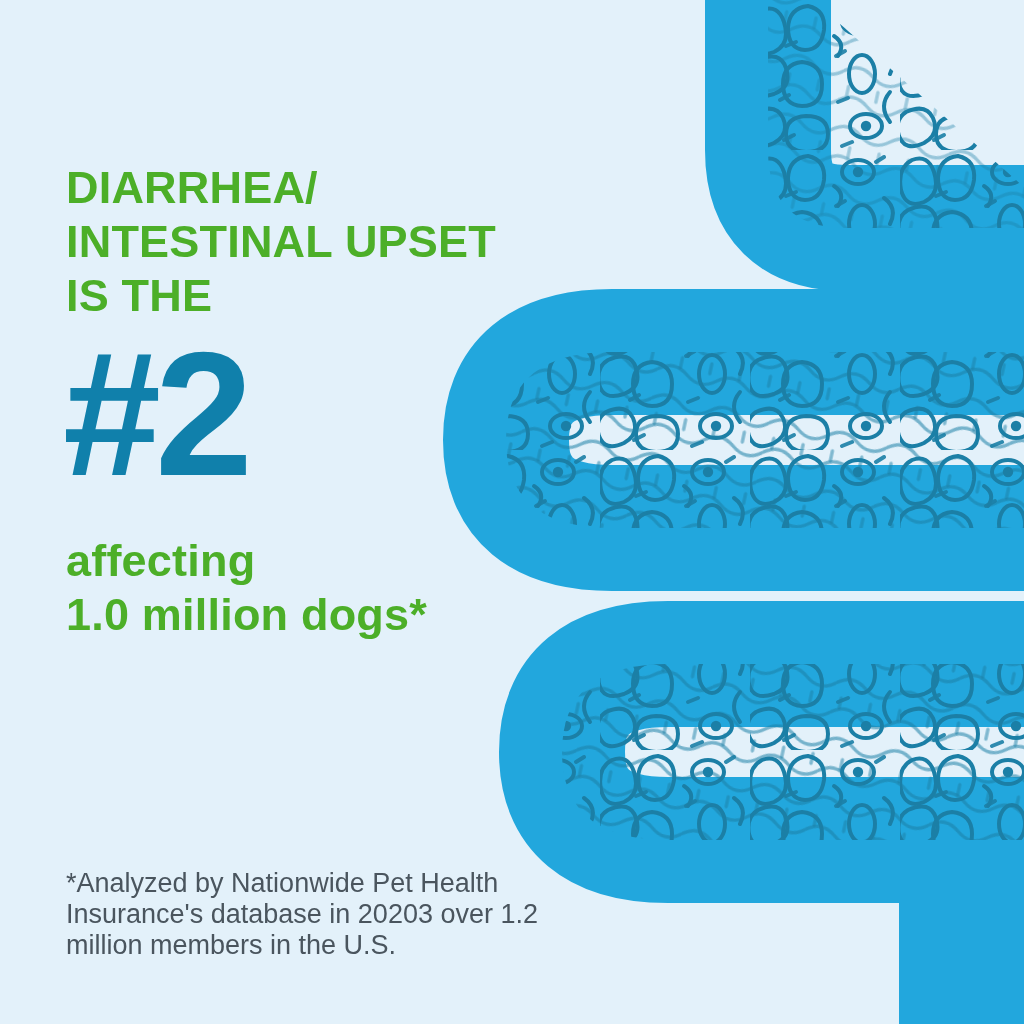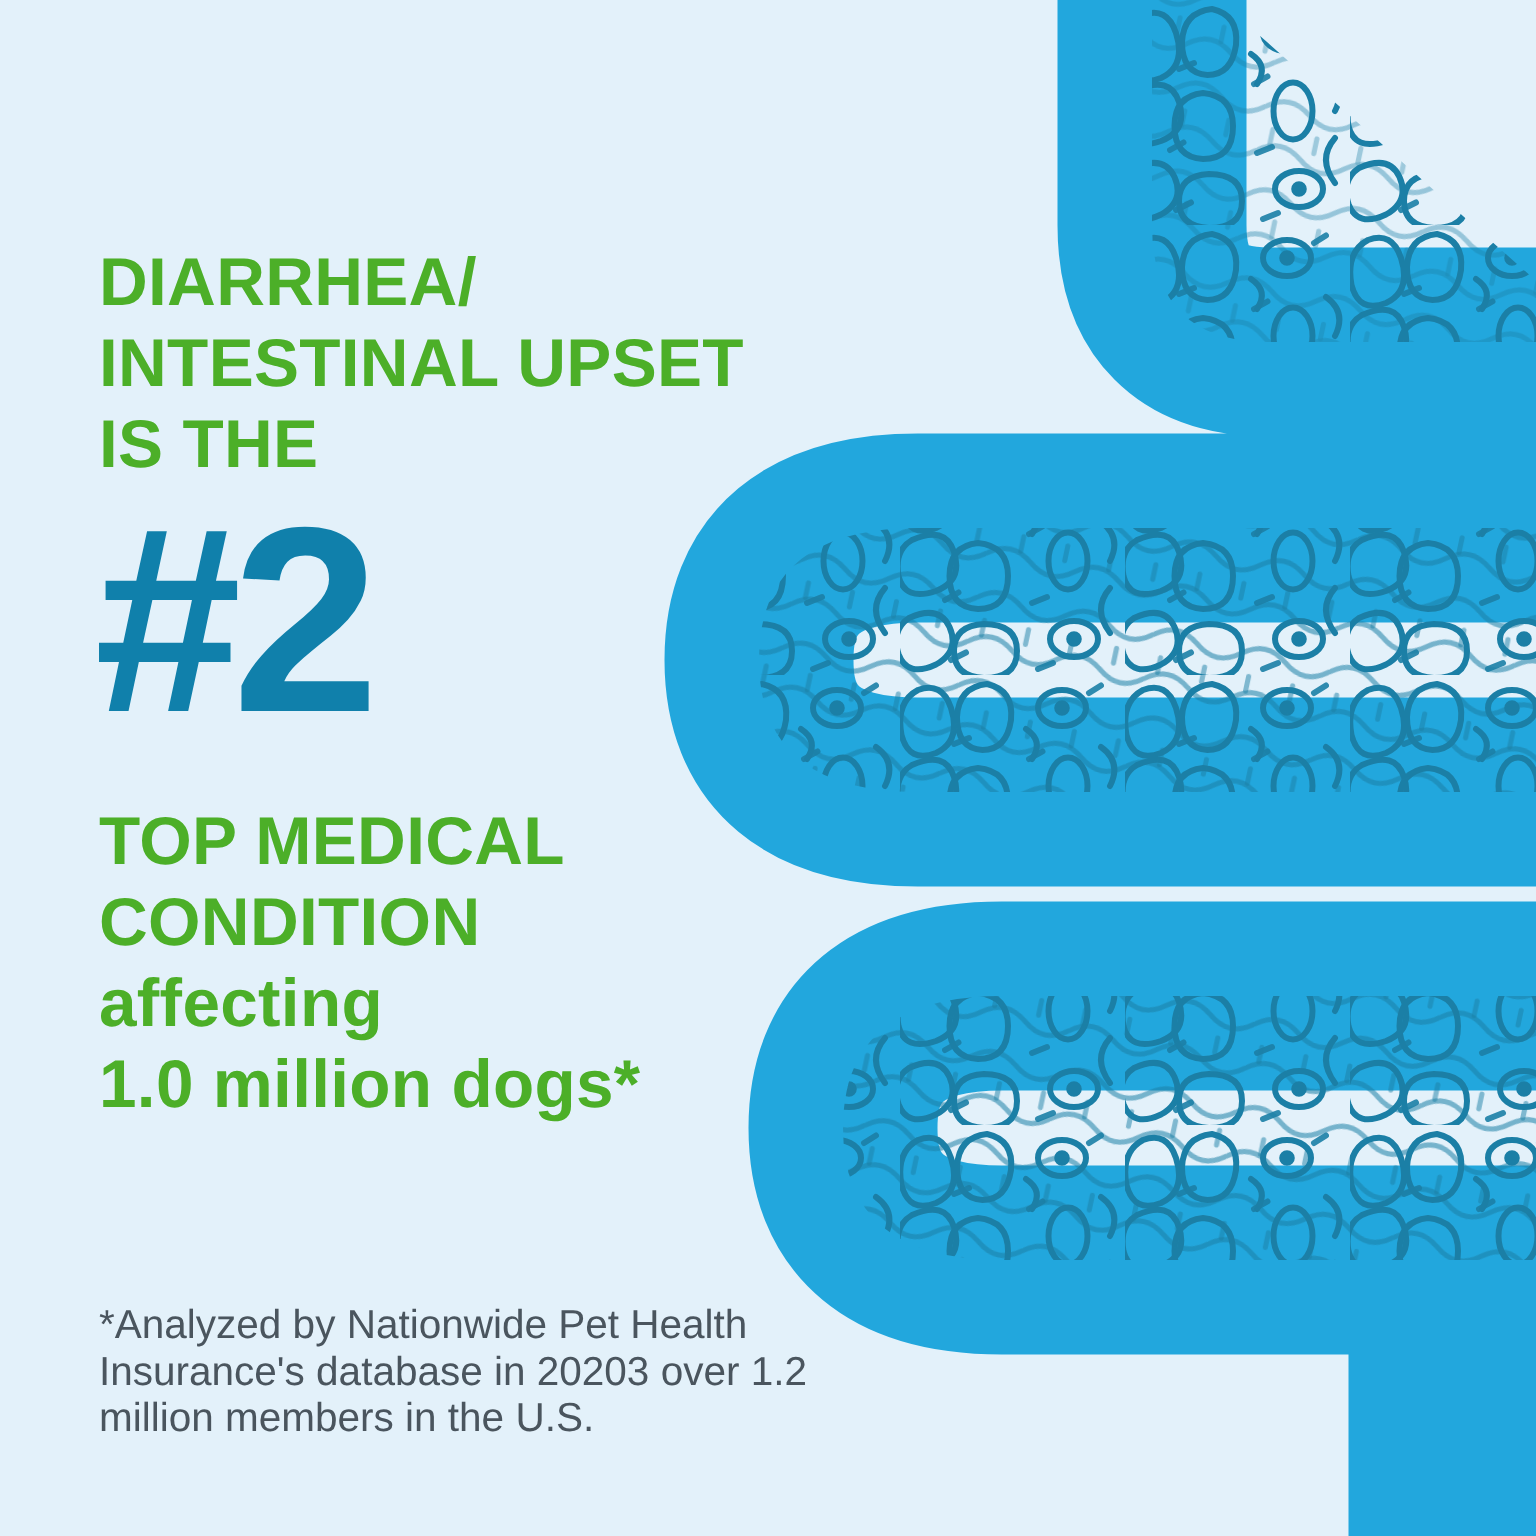--- a/index.html
+++ b/index.html
@@ -188,21 +188,20 @@
 
   <div class="text-col">
 
     <h1 class="headline">DIARRHEA/
 INTESTINAL UPSET
 IS THE</h1>
 
     <div class="bignum">#2</div>
 
     <h2 class="subhead">
-      <span class="upper">TOP MEDICAL CONDITION</span>
       <span class="lower" style="white-space:pre-line">affecting
 1.0 million dogs*</span>
     </h2>
 
     <p class="footnote">*Analyzed by Nationwide Pet Health Insurance's database in 20203 over 1.2 million members in the U.S.</p>
 
   </div>
 </div>
 
 </body></html>

